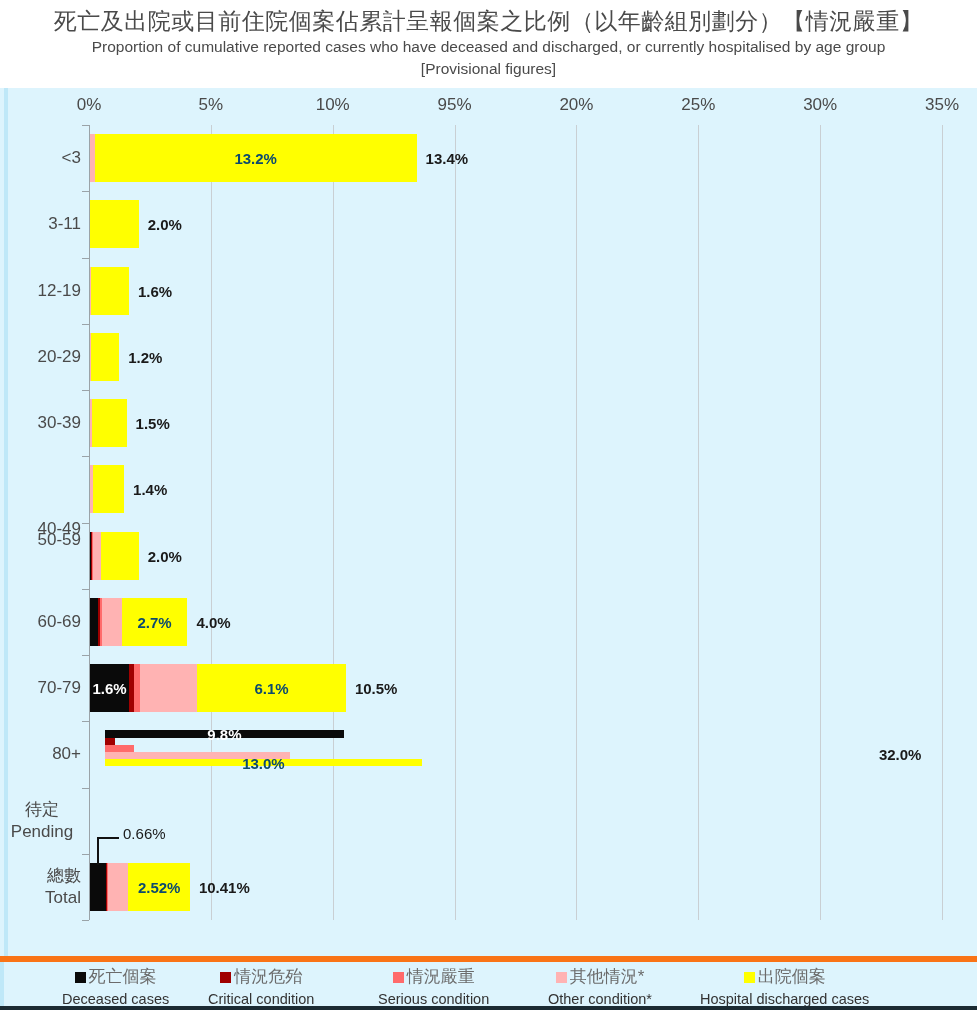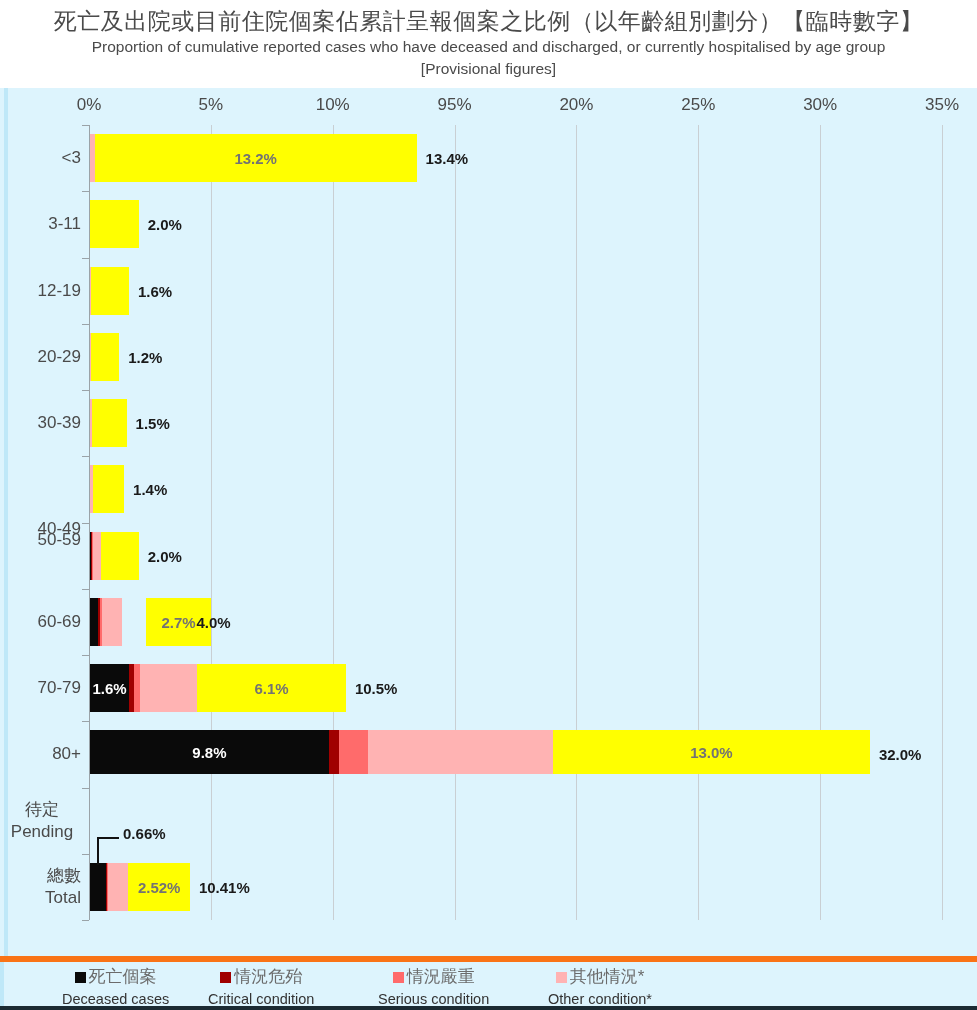--- a/index.html
+++ b/index.html
@@ -67,29 +67,29 @@
   .seg{height:100%;position:relative;}
   .seg-deceased{background:#0a0a0a;}
   .seg-critical{background:#a00000;}
   .seg-serious{background:#ff6b6b;}
   .seg-other{background:#ffb3b3;}
   .seg-discharged{background:#ffff00;}
   .seglabel{
     position:absolute;left:0;right:0;top:50%;transform:translateY(-50%);
     text-align:center;font-size:15px;font-weight:bold;white-space:nowrap;
   }
-  .seglabel.dark{color:#737373;}
+  .seglabel.dark{color:#0c4a6e;}
   .seglabel.light{color:#ffffff;}
   .totallabel{
     position:absolute;top:50%;transform:translateY(-50%);
     font-size:15px;font-weight:bold;color:#1a1a1a;white-space:nowrap;
   }
   
   .callout{
-    position:absolute;font-size:15px;font-weight:bold;color:#1a1a1a;white-space:nowrap;
+    position:absolute;font-size:15px;font-weight:normal;color:#1a1a1a;white-space:nowrap;
   }
   .callout-line{position:absolute;background:#111;}
   
   .legend{
     position:absolute;left:0;top:956px;width:977px;height:54px;
     background:#ddf4fd;border-top:6px solid #f97316;
   }
   .legend::before{
     content:"";position:absolute;left:0;top:0;bottom:0;width:4px;background:#bfe8f8;
   }
@@ -111,21 +111,21 @@
   .frame-bottom{
     position:absolute;left:0;bottom:0;width:977px;height:4px;background:#1b2b33;
   }
 </style>
 </head>
 <body>
 
 <div class="page">
 
   <div class="title-zone">
-    <div class="title-cn">死亡及出院或目前住院個案佔累計呈報個案之比例（以年齡組別劃分）【臨時數字】</div>
+    <div class="title-cn">死亡及出院或目前住院個案佔累計呈報個案之比例（以年齡組別劃分）【情況嚴重】</div>
     <div class="title-en">Proportion of cumulative reported cases who have deceased and discharged, or currently hospitalised by age group</div>
     <div class="title-en">[Provisional figures]</div>
   </div>
 
   <div class="panel">
     <div class="plot" id="plot">
         <div class="gridline axis" style="left: 0px;"></div>
         <div class="xlabel" style="left: 0px;">0%</div>
         <div class="gridline" style="left: 121.857px;"></div>
         <div class="xlabel" style="left: 121.857px;">5%</div>
@@ -226,21 +226,21 @@
         <div class="row" style="top: 463.75px; height: 66.25px;">
           <div class="ytick" style="top: 0px;"></div>
           <div class="rowlabel" style="top: 33.125px; transform: translateY(-50%);">
             <div>60-69</div>
           </div>
           <div class="bar" style="top: 9.125px; height: 48px; left: 1px;">
             <div class="seg seg-deceased" style="width: 8.04257px;"></div>
             <div class="seg seg-critical" style="width: 1.706px;"></div>
             <div class="seg seg-serious" style="width: 2.43714px;"></div>
             <div class="seg seg-other" style="width: 19.4971px;"></div>
-            <div class="seg seg-discharged" style="width: 65.8029px; margin-left: 24px;">
+            <div class="seg seg-discharged" style="width: 65.8029px;">
               <span class="seglabel dark">2.7%</span>
             </div>
           </div>
           <div class="totallabel" style="left: 107.486px; top: 33.125px;">4.0%</div>
         </div>
         <div class="row" style="top: 530px; height: 66.25px;">
           <div class="ytick" style="top: 0px;"></div>
           <div class="rowlabel" style="top: 33.125px; transform: translateY(-50%);">
             <div>70-79</div>
           </div>
@@ -255,21 +255,21 @@
               <span class="seglabel dark">6.1%</span>
             </div>
           </div>
           <div class="totallabel" style="left: 265.9px; top: 33.125px;">10.5%</div>
         </div>
         <div class="row" style="top: 596.25px; height: 66.25px;">
           <div class="ytick" style="top: 0px;"></div>
           <div class="rowlabel" style="top: 33.125px; transform: translateY(-50%);">
             <div>80+</div>
           </div>
-          <div class="bar" style="top: 9.125px; height: 44px; left: 1px;">
+          <div class="bar" style="top: 9.125px; height: 36px; left: 16px; flex-direction: column;">
             <div class="seg seg-deceased" style="width: 238.84px;">
               <span class="seglabel light">9.8%</span>
             </div>
             <div class="seg seg-critical" style="width: 9.74857px;"></div>
             <div class="seg seg-serious" style="width: 29.2457px;"></div>
             <div class="seg seg-other" style="width: 185.223px;"></div>
             <div class="seg seg-discharged" style="width: 316.829px;">
               <span class="seglabel dark">13.0%</span>
             </div>
           </div>
@@ -317,17 +317,21 @@
           <div class="legend-en">Critical condition</div>
         </div>
         <div class="legend-item" style="left: 378px;">
           <div class="legend-cn"><span class="legend-sq" style="background: rgb(255, 107, 107);"></span><span>情況嚴重</span></div>
           <div class="legend-en">Serious condition</div>
         </div>
         <div class="legend-item" style="left: 548px;">
           <div class="legend-cn"><span class="legend-sq" style="background: rgb(255, 179, 179);"></span><span>其他情況*</span></div>
           <div class="legend-en">Other condition*</div>
         </div>
+        <div class="legend-item" style="left: 700px;">
+          <div class="legend-cn"><span class="legend-sq" style="background: rgb(255, 255, 0);"></span><span>出院個案</span></div>
+          <div class="legend-en">Hospital discharged cases</div>
+        </div>
       </div>
   </div>
 
   <div class="frame-bottom"></div>
 </div>
 
 </body></html>

